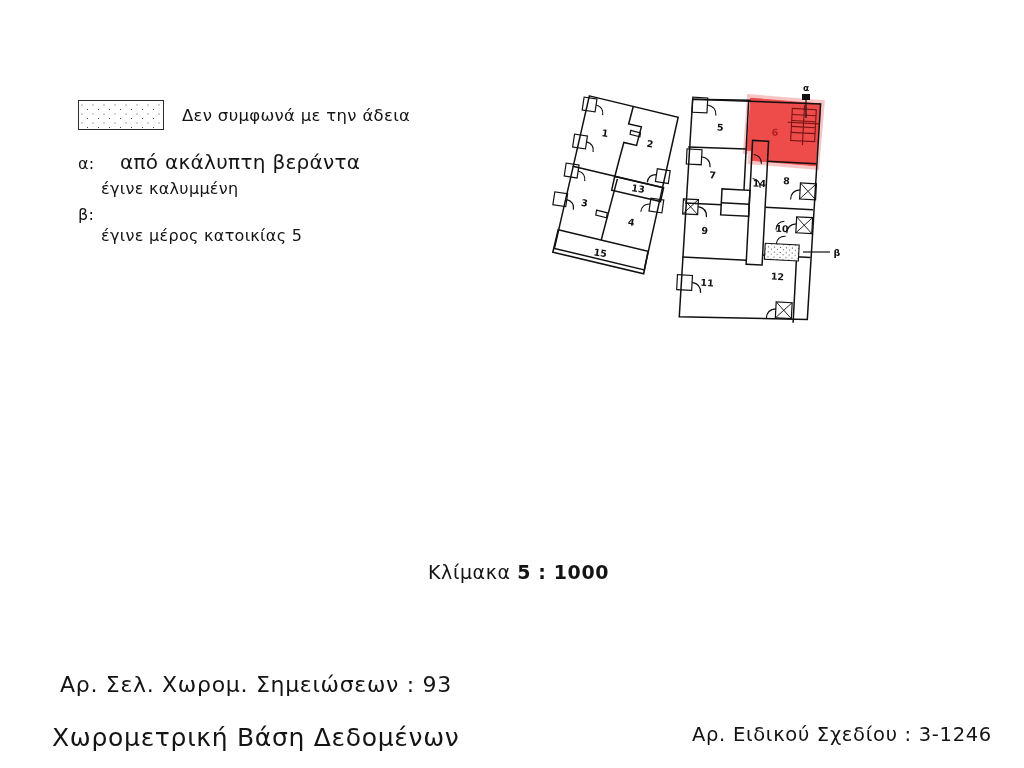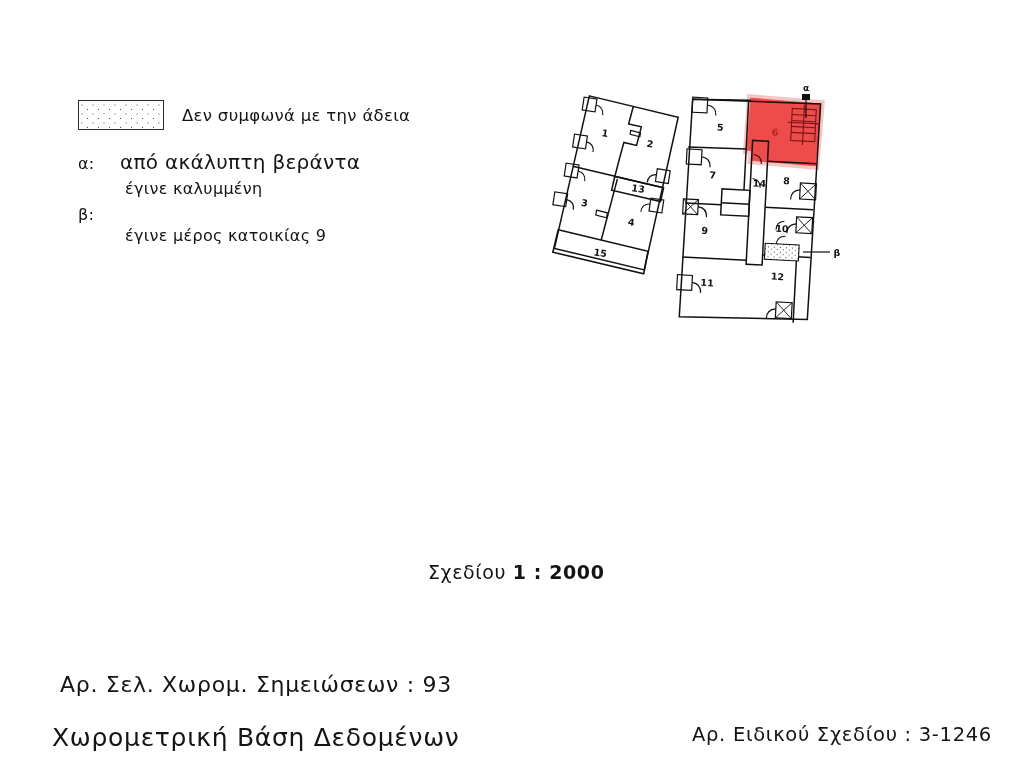--- a/index.html
+++ b/index.html
@@ -67,21 +67,21 @@
     font-size: 16px;
     letter-spacing: 0.2px;
   }
   .note-line {
     font-size: 20px;
     letter-spacing: 0.3px;
     white-space: nowrap;
     line-height: 1.45;
   }
   .note-cont {
-    margin-left: 47px;
+    margin-left: 23px;
     font-size: 16px;
     letter-spacing: 0.3px;
     white-space: nowrap;
     line-height: 1.45;
   }
 
   
   #plan {
     position: absolute;
     left: 525px;
@@ -152,21 +152,21 @@
       <span class="note-key">α:</span>
       <span class="note-line">από ακάλυπτη βεράντα</span>
     </div>
     <div class="note-cont">έγινε καλυμμένη</div>
   </div>
 
   <div class="note-block">
     <div class="note-first">
       <span class="note-key">β:</span>
     </div>
-    <div class="note-cont">έγινε μέρος κατοικίας 9</div>
+    <div class="note-cont">έγινε μέρος κατοικίας 5</div>
   </div>
 
 </div>
 
 <div id="plan">
 <svg viewBox="0 0 340 285" xmlns="http://www.w3.org/2000/svg">
 
   <defs>
     <pattern id="dotfill" width="6" height="5" patternUnits="userSpaceOnUse">
       <rect width="6" height="5" fill="#ffffff"></rect>
@@ -310,21 +310,21 @@
 
   <g>
     <path d="M 278,172 L 305,172" stroke="#111111" stroke-width="1.2" fill="none"></path>
     <text x="312" y="176" fill="#111111" stroke="none" text-anchor="middle" font-family="DejaVu Sans, sans-serif" font-size="9.5" font-weight="bold">β</text>
   </g>
 
 </svg>
 </div>
 
 <div id="scale-label">
-  <span>Σχεδίου</span>
-  <span class="sc-val">1 : 2000</span>
+  <span>Κλίμακα</span>
+  <span class="sc-val">5 : 1000</span>
 </div>
 
 <div id="footer-page-note">Αρ. Σελ. Χωρομ. Σημειώσεων :  93</div>
 
 <div id="footer-db">Χωρομετρική Βάση Δεδομένων</div>
 
 <div id="footer-plan-no">Αρ. Ειδικού Σχεδίου : 3-1246</div>
 
 </body></html>

